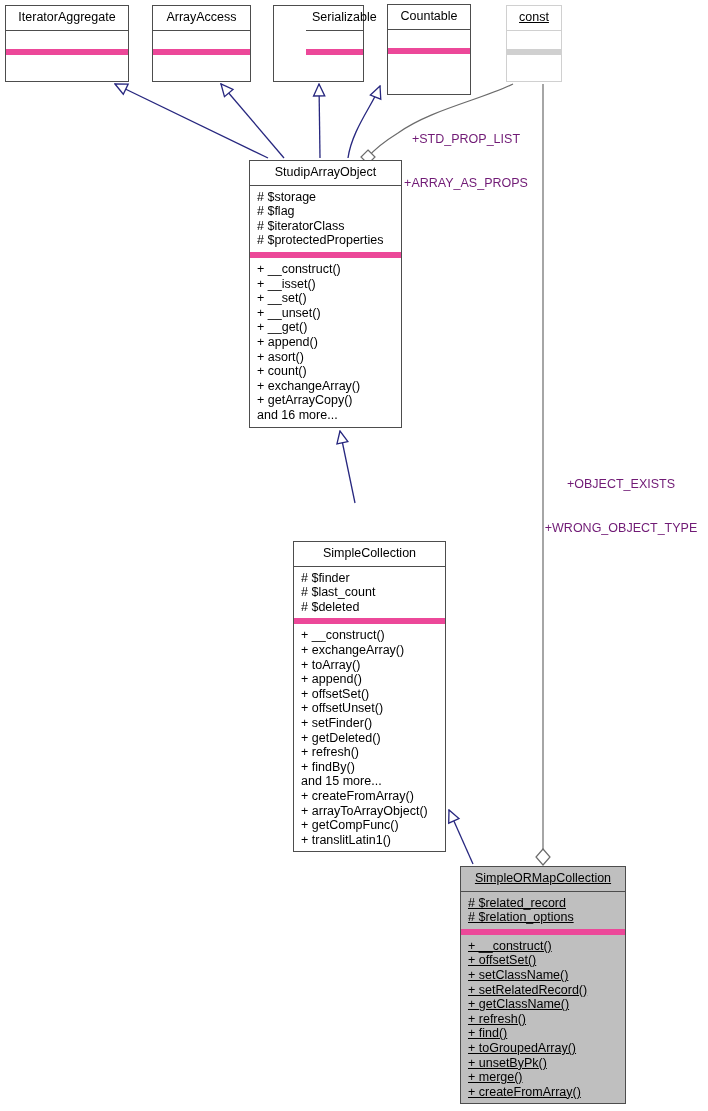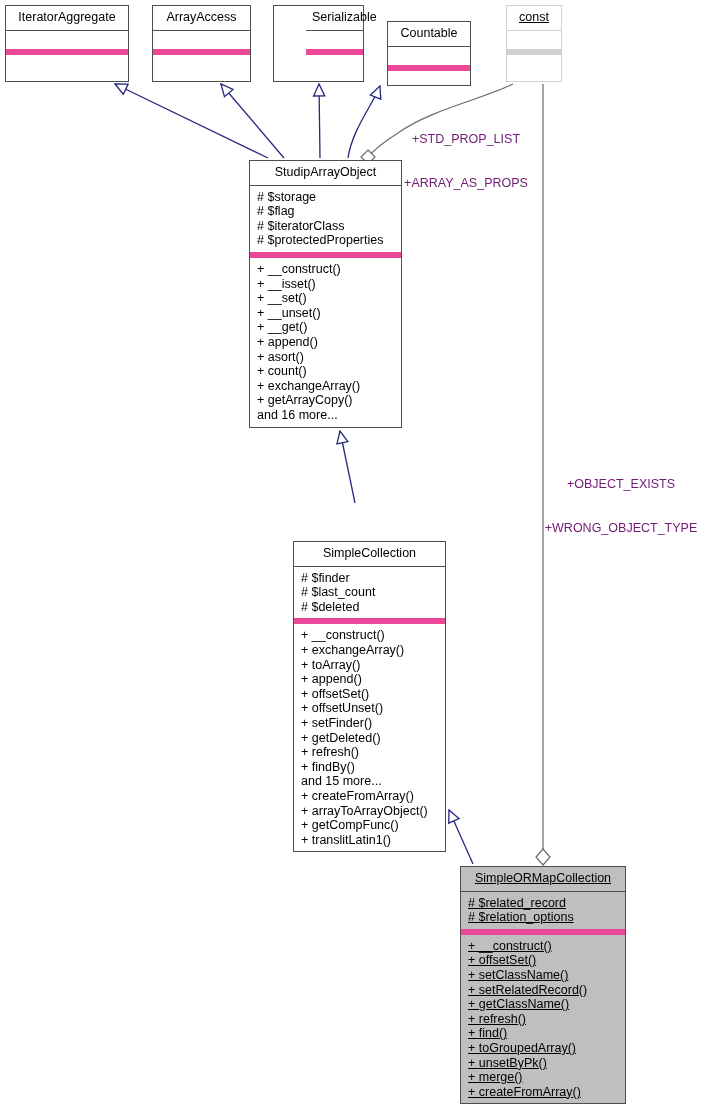--- a/index.html
+++ b/index.html
@@ -144,21 +144,21 @@
     <div class="compartment empty"></div>
     <div class="compartment empty"></div>
   </div>
 
   <div class="umlbox" style="left:273px; top:5px; width:91px; height:77px;padding-left:32px;">
     <div class="name">Serializable</div>
     <div class="compartment empty"></div>
     <div class="compartment empty"></div>
   </div>
 
-  <div class="umlbox" style="left:387px; top:21px; width:84px; height:65px;">
+  <div class="umlbox" style="left:387px; top:4px; width:84px; height:91px;">
     <div class="name">Countable</div>
     <div class="compartment empty"></div>
     <div class="compartment empty"></div>
   </div>
 
   <div class="umlbox faint" style="left:506px; top:5px; width:56px; height:77px;">
     <div class="name">const</div>
     <div class="compartment empty"></div>
     <div class="compartment empty"></div>
   </div>

